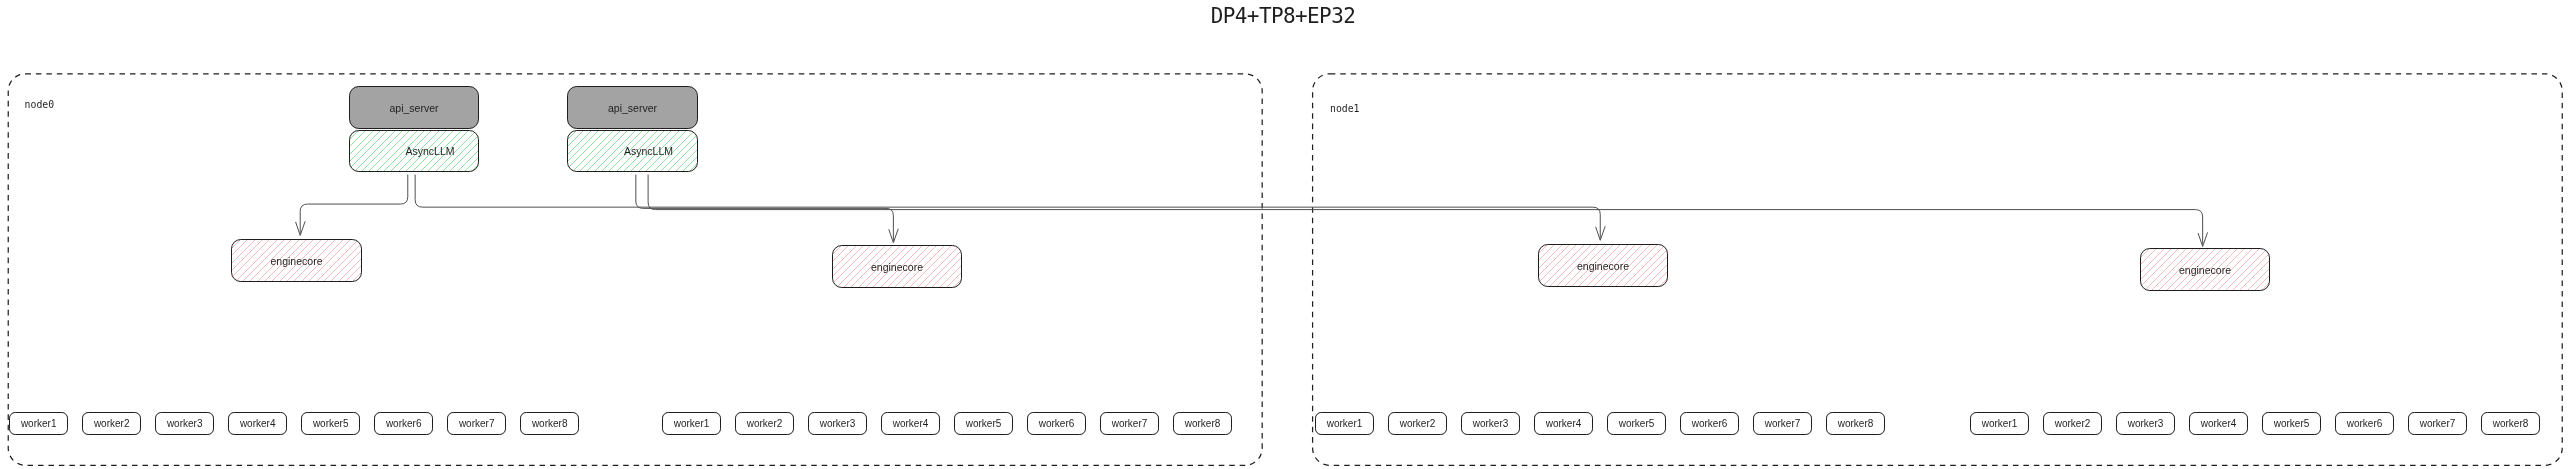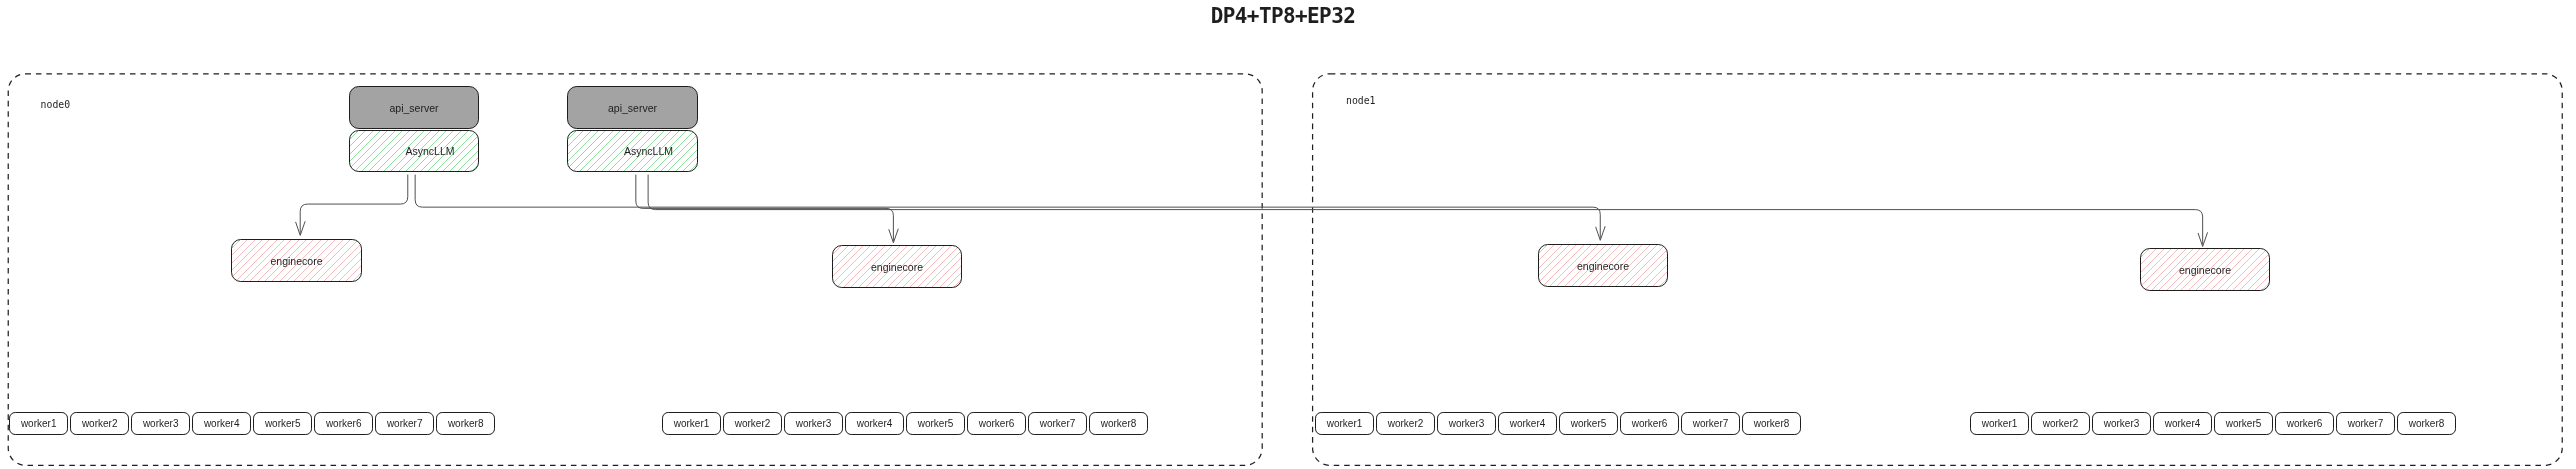--- a/index.html
+++ b/index.html
@@ -10,46 +10,46 @@
     background:#ffffff;
     font-family:"Liberation Sans",sans-serif;
     color:#1e1e1e;
     overflow:hidden;
   }
   .lines-svg{position:absolute;left:0;top:0;width:2576px;height:469px;}
   .title{
     position:absolute;left:1129px;top:3.7px;width:308px;
     text-align:center;
     font-family:"DejaVu Sans Mono",monospace;
-    font-weight:700;font-size:21px;letter-spacing:-0.6px;
+    font-weight:400;font-size:21px;letter-spacing:-0.6px;
     color:#1e1e1e;white-space:nowrap;
   }
   .nlabel{
     position:absolute;
     font-family:"DejaVu Sans Mono",monospace;
-    font-size:9.8px;line-height:9.8px;color:#1e1e1e;white-space:nowrap;margin-left:16px;
+    font-size:9.8px;line-height:9.8px;color:#1e1e1e;white-space:nowrap;
   }
   .box{
     position:absolute;box-sizing:border-box;
     border:1.5px solid #1e1e1e;border-radius:9.8px;
     display:flex;align-items:center;justify-content:center;
     font-size:10.5px;background:#a3a3a3;white-space:nowrap;
   }
   .hatch-green{
     background-color:#ffffff;
     background-image:repeating-linear-gradient(135deg,
       #8fdf9f 0,#8fdf9f 0.7px,transparent 0.7px,transparent 5.2px);
     padding-left:32px;
   }
   .hatch-red{
     background-color:#ffffff;
     background-image:repeating-linear-gradient(135deg,
       #f4bcbc 0,#f4bcbc 0.7px,transparent 0.7px,transparent 5.2px);
   }
-  .wgroup{position:absolute;top:412px;display:flex;gap:2px;}
+  .wgroup{position:absolute;top:412px;display:flex;gap:14px;}
   .wbox{
     box-sizing:border-box;width:59px;height:23px;
     border:1.2px solid #1e1e1e;border-radius:6.2px;
     display:flex;align-items:center;justify-content:center;
     font-size:10px;background:#ffffff;white-space:nowrap;
   }
 </style>
 </head>
 <body>
 
@@ -69,21 +69,21 @@
     <path d="M 1033 284 L 1033 327 Q 1033 339 1045 339 L 1440 339 Q 1452 339 1452 351 L 1452 392" fill="none" stroke="#4d4d4d" stroke-width="1.6"></path>
     <path d="M 1444.5 373 L 1452 395 L 1460 372" fill="none" stroke="#4d4d4d" stroke-width="1.6" stroke-linejoin="round"></path>
 
     <path d="M 1053 284 L 1053 329 Q 1053 341 1065 341 L 3570 341 Q 3582 341 3582 353 L 3582 398" fill="none" stroke="#4d4d4d" stroke-width="1.6"></path>
     <path d="M 3574.5 379 L 3582 401 L 3590 378" fill="none" stroke="#4d4d4d" stroke-width="1.6" stroke-linejoin="round"></path>
   </svg>
 
   <div class="title">DP4+TP8+EP32</div>
 
   <div class="nlabel" style="left:24.6px;top:100px">node0</div>
-  <div class="nlabel" style="left:1330px;top:96px">node1</div>
+  <div class="nlabel" style="left:1330px;top:104px">node1</div>
 
   <div class="box" style="left:349px;top:86px;width:130px;height:43px">api_server</div>
   <div class="box hatch-green" style="left:349px;top:130px;width:130px;height:42px">AsyncLLM</div>
 
   <div class="box" style="left:567px;top:86px;width:131px;height:43px">api_server</div>
   <div class="box hatch-green" style="left:567px;top:130px;width:131px;height:42px">AsyncLLM</div>
 
   <div class="box hatch-red" style="left:231px;top:239px;width:131px;height:43px">enginecore</div>
   <div class="box hatch-red" style="left:832px;top:245px;width:130px;height:43px">enginecore</div>
   <div class="box hatch-red" style="left:1538px;top:244px;width:130px;height:43px">enginecore</div>

